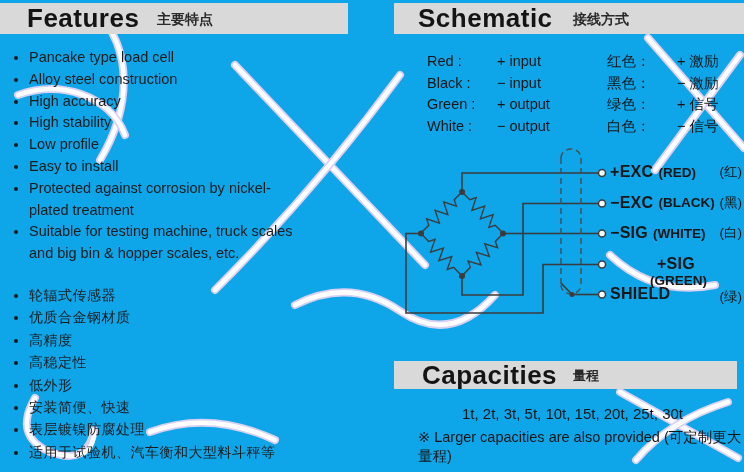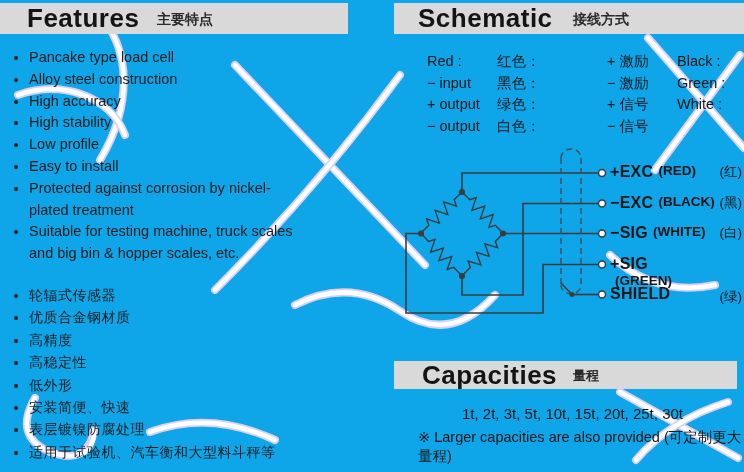--- a/index.html
+++ b/index.html
@@ -42,21 +42,21 @@
   #feat-cn{top:284px;}
   #feat-cn li{font-size:14px;line-height:22.4px;letter-spacing:0.5px;}
   
   .wiring{
     position:absolute;left:427px;top:51px;z-index:1;
     display:grid;grid-template-columns:70px 110px 70px auto;
     font-size:14.5px;line-height:21.7px;color:#161616;
   }
   
   .schem-svg{position:absolute;left:396px;top:140px;z-index:1;}
-  .trow{position:absolute;width:132px;display:flex;align-items:flex-start;z-index:1;color:#161616;}
+  .trow{position:absolute;width:132px;display:flex;align-items:center;z-index:1;color:#161616;}
   .trow .nm{font-size:16px;font-weight:700;letter-spacing:0.3px;}
   .trow .wr{font-size:13.5px;font-weight:700;margin-left:5px;}
   .trow .cnp{font-size:13.5px;font-weight:400;margin-left:auto;}
   #trow-0{left:610px;top:163px;}
   #trow-1{left:610px;top:193.5px;}
   #trow-2{left:610px;top:224px;}
   #trow-3{left:610px;top:254.5px;flex-direction:column;}
   #trow-4{left:610px;top:285px;}
   
   .cap-values{position:absolute;left:418px;top:405px;font-size:15px;color:#161616;z-index:1;margin-left:44px;}
@@ -125,20 +125,21 @@
     <li>适用于试验机、汽车衡和大型料斗秤等</li>
   </ul>
 
   <div class="bar" id="bar-schematic">
     <span class="title">Schematic</span>
     <span class="subcn">接线方式</span>
   </div>
 
   <div class="wiring">
     <span>Red :</span>
+    <span>+ input</span>
     <span>红色：</span>
     <span>+ 激励</span>
     <span>Black :</span>
     <span>− input</span>
     <span>黑色：</span>
     <span>− 激励</span>
     <span>Green :</span>
     <span>+ output</span>
     <span>绿色：</span>
     <span>+ 信号</span>

